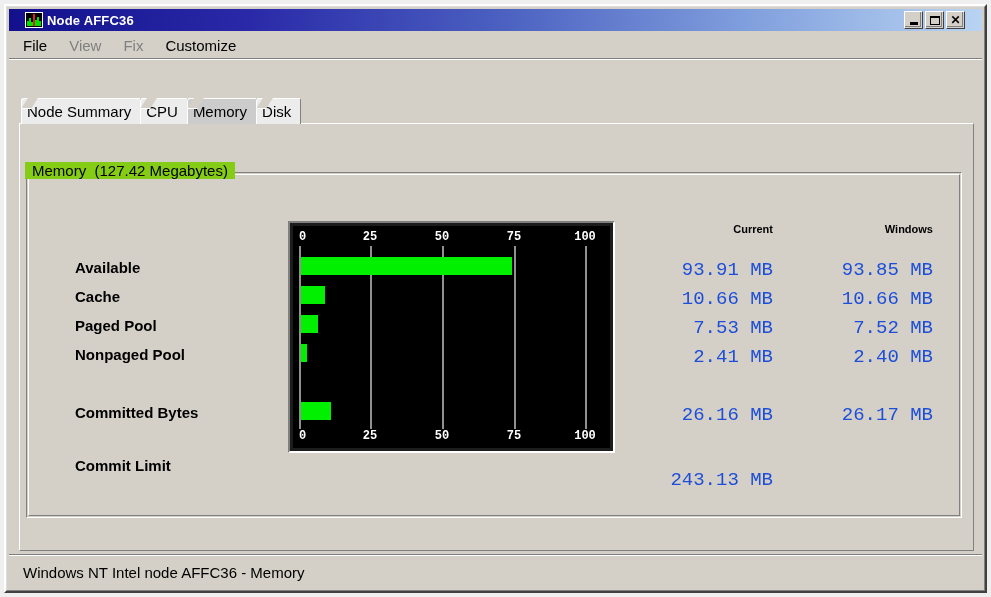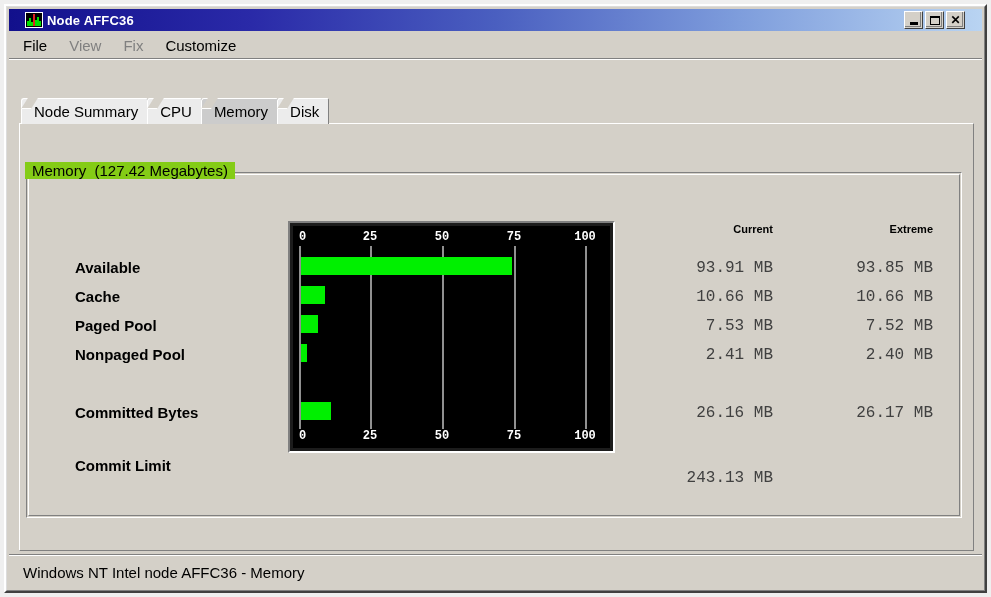--- a/index.html
+++ b/index.html
@@ -129,21 +129,21 @@
     position: absolute;
     left: 14px; top: 90px;
     height: 27px;
     display: flex;
     align-items: flex-end;
     z-index: 5;
   }
   .tab {
     position: relative;
     height: 26px;
-    padding: 0 9px 0 12px;
+    padding: 0 9px 0 5px;
     margin-right: -1px;
     display: flex;
     align-items: center;
     font-size: 15px;
     color: #000;
     background: #ececec;
     border-top: 1px solid #ffffff;
     border-left: 1px solid #ffffff;
     border-right: 1px solid #808080;
     border-bottom: none;
@@ -276,22 +276,22 @@
     font-size: 11px;
     font-weight: bold;
     color: #000;
     white-space: nowrap;
     text-align: right;
     z-index: 3;
   }
   .val {
     position: absolute;
     font-family: "Liberation Mono", monospace;
-    font-size: 16px;
-    color: #404040;
+    font-size: 19px;
+    color: #1d4ed8;
     white-space: pre;
     text-align: right;
     z-index: 3;
   }
   .col-current { left: 636px; width: 130px; }
   .col-extreme { left: 796px; width: 130px; }
 
   
   #statusbar-sep {
     position: absolute;
@@ -414,21 +414,21 @@
   </div>
 
   <div class="row-label" style="top:252px;">Available</div>
   <div class="row-label" style="top:281px;">Cache</div>
   <div class="row-label" style="top:310px;">Paged Pool</div>
   <div class="row-label" style="top:339px;">Nonpaged Pool</div>
   <div class="row-label" style="top:397px;">Committed Bytes</div>
   <div class="row-label" style="top:450px;">Commit Limit</div>
 
   <div class="col-header col-current" style="top:216px;">Current</div>
-  <div class="col-header col-extreme" style="top:216px;">Extreme</div>
+  <div class="col-header col-extreme" style="top:216px;">Windows</div>
 
   <div class="val col-current" style="top:252px;">93.91 MB</div>
   <div class="val col-current" style="top:281px;">10.66 MB</div>
   <div class="val col-current" style="top:310px;">7.53 MB</div>
   <div class="val col-current" style="top:339px;">2.41 MB</div>
   <div class="val col-current" style="top:397px;">26.16 MB</div>
   <div class="val col-current" style="top:462px;">243.13 MB</div>
 
   <div class="val col-extreme" style="top:252px;">93.85 MB</div>
   <div class="val col-extreme" style="top:281px;">10.66 MB</div>

